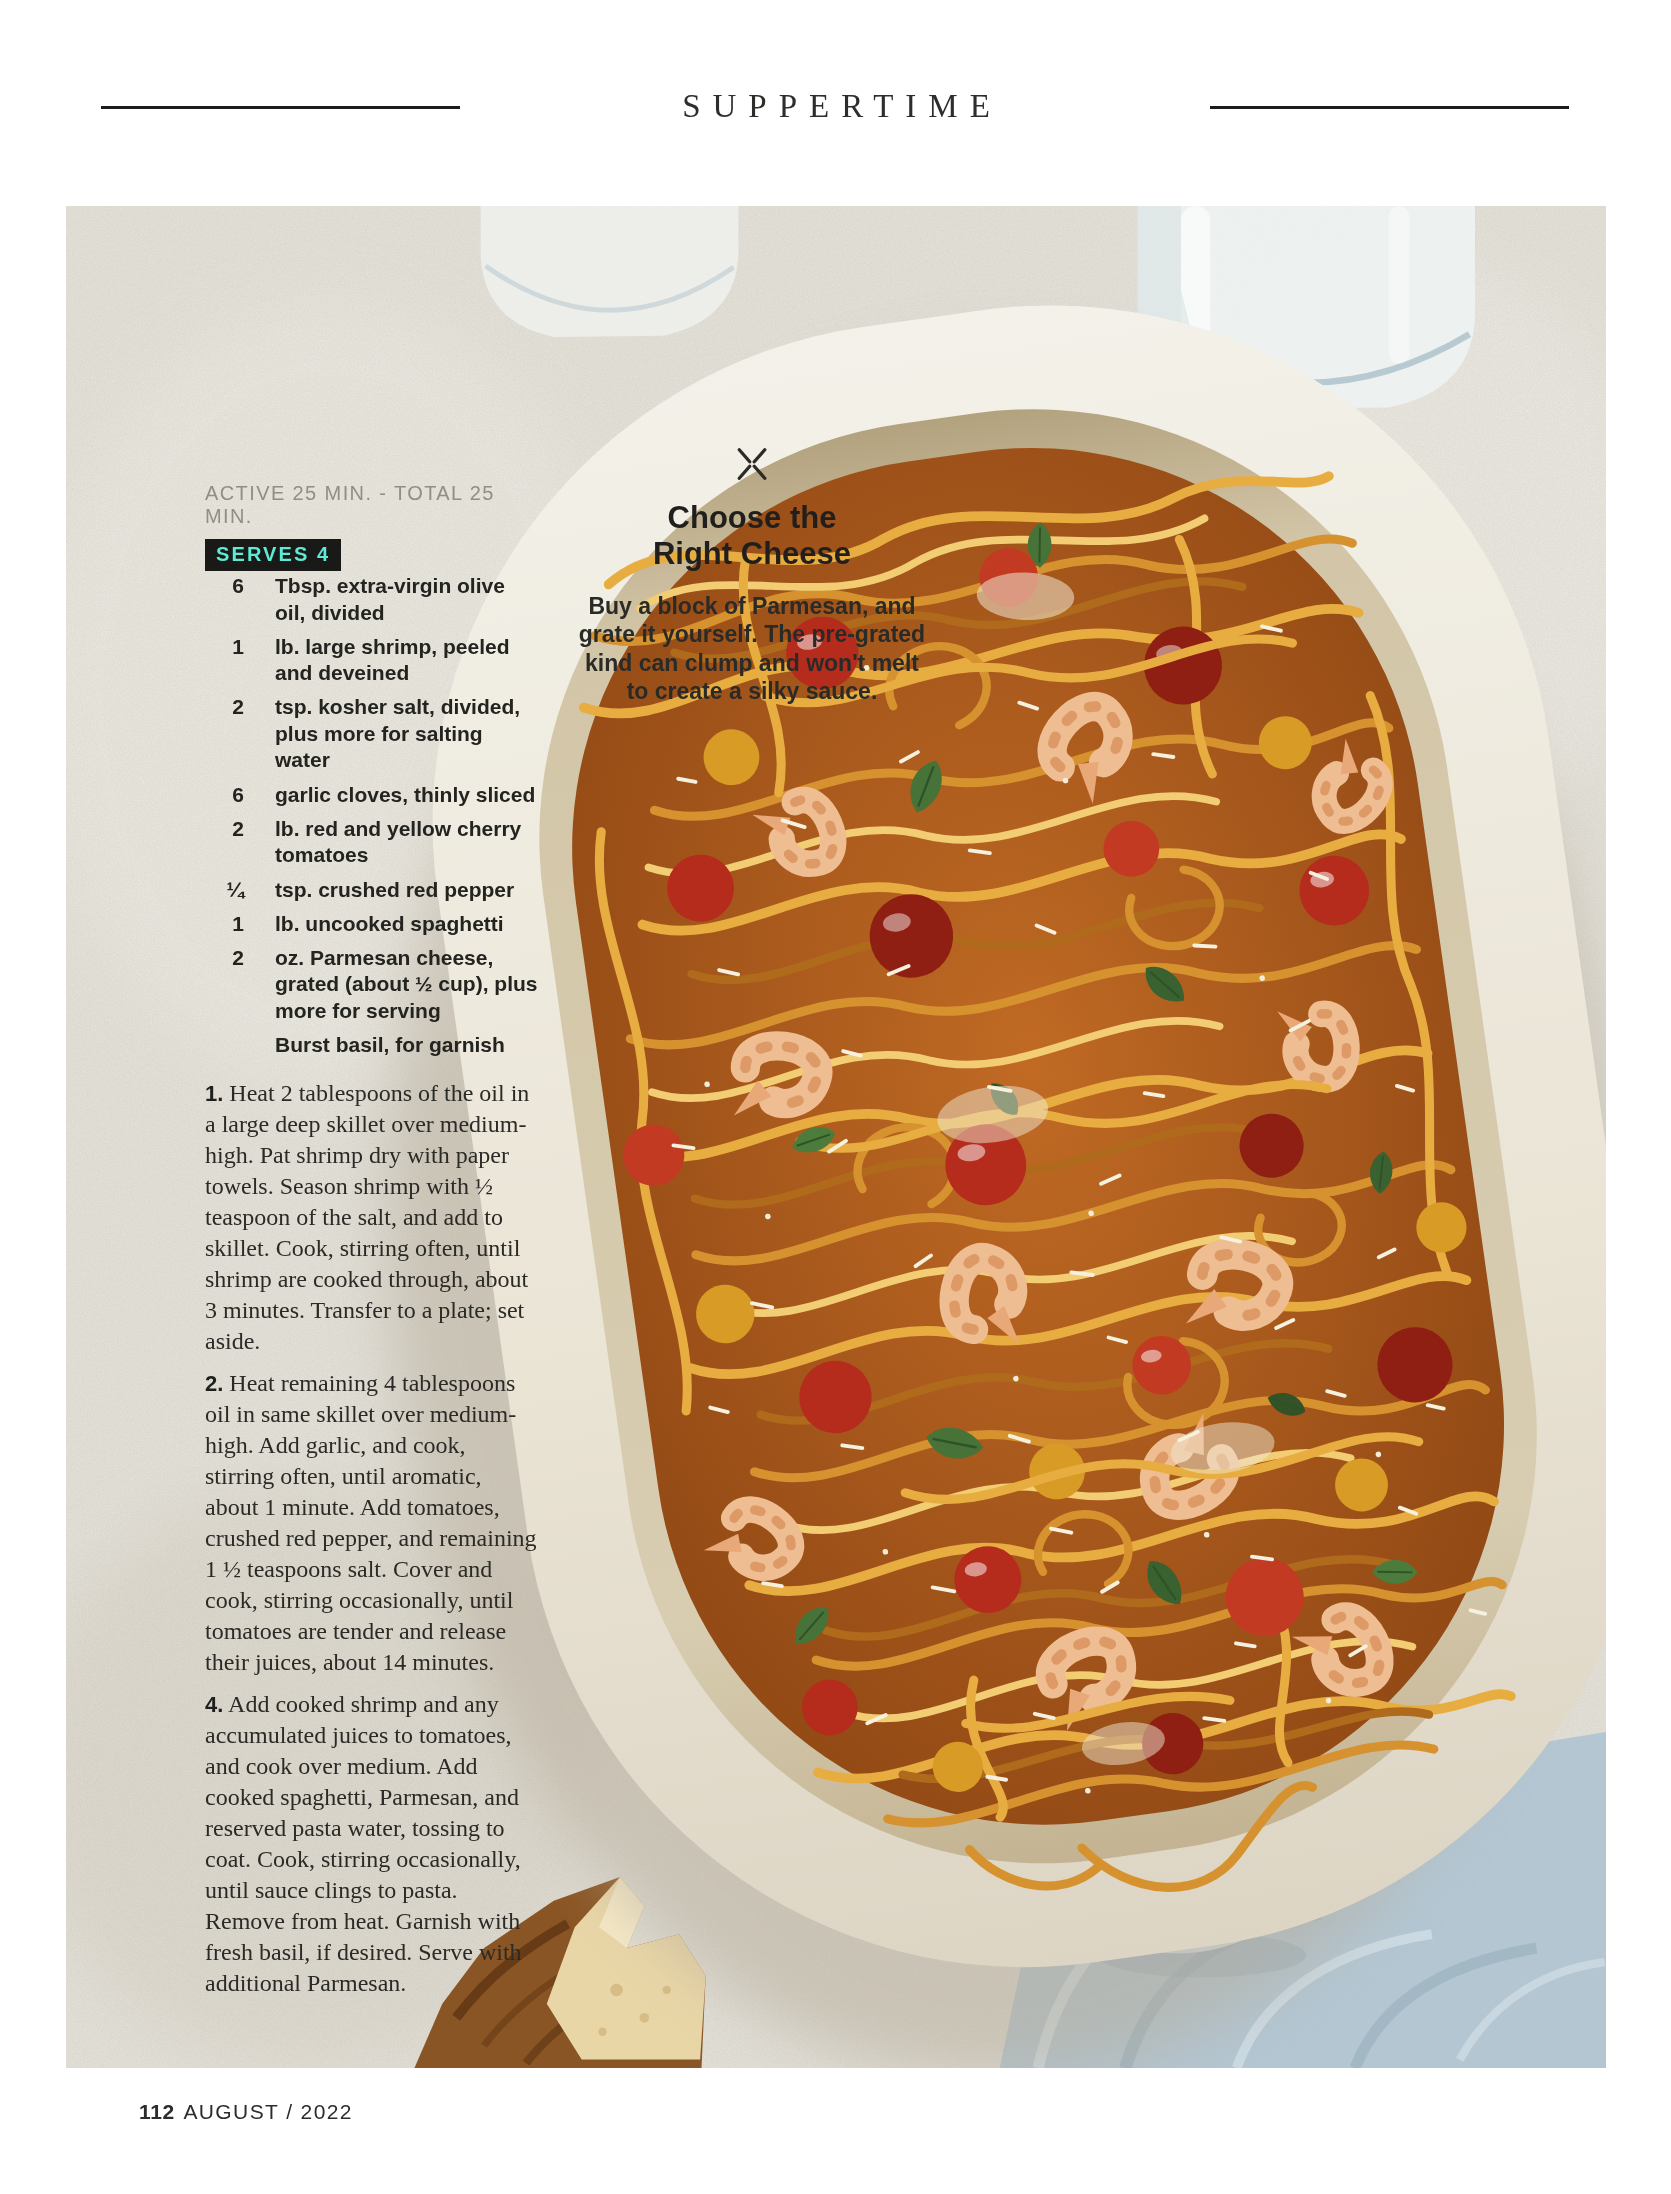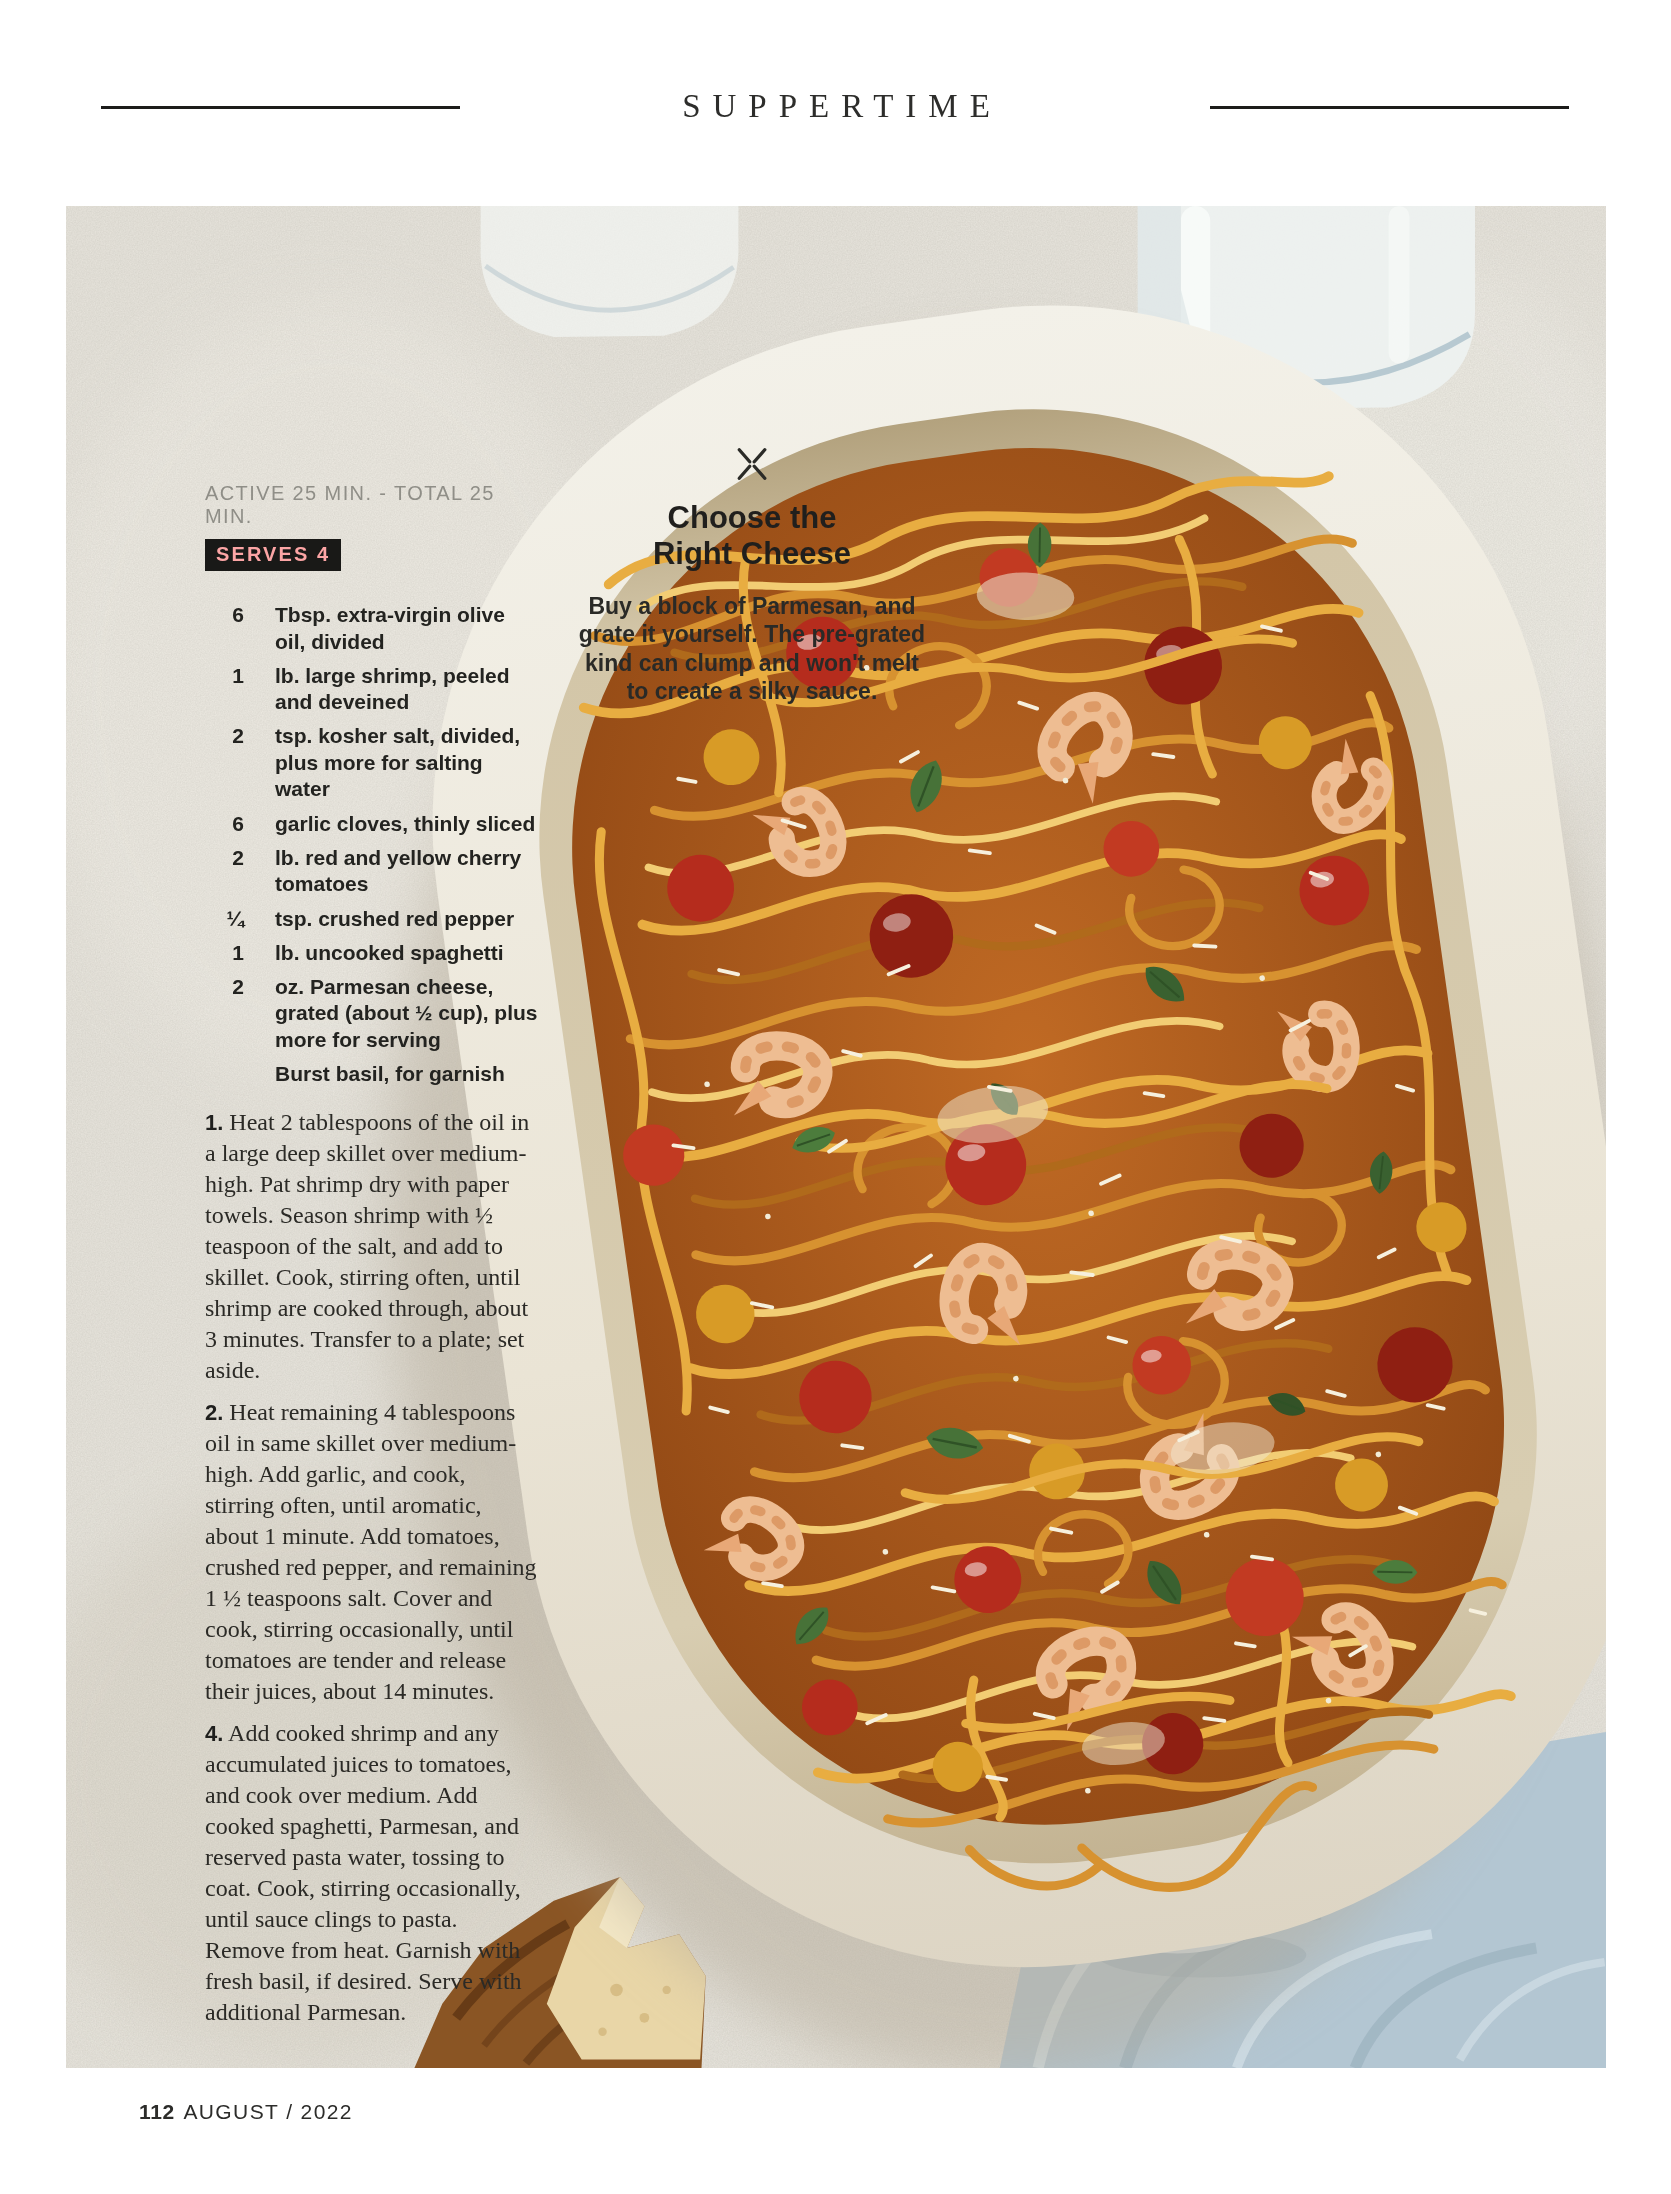--- a/index.html
+++ b/index.html
@@ -17,22 +17,22 @@
   .photo .scene{position:absolute;left:0;top:0;}
   
   .tip{position:absolute;left:512px;top:240px;width:348px;text-align:center;z-index:3;}
   .tip .xicon{display:block;margin:0 auto 18px auto;}
   .tip h2{margin:0 0 19.5px 0;font-size:31px;line-height:36px;font-weight:700;color:#201f1d;}
   .tip p{margin:0;font-size:23px;line-height:28.6px;font-weight:700;color:#2a2a27;}
   
   .recipe{position:absolute;left:139px;top:276px;width:334px;z-index:3;}
   .recipe h2{margin:0 0 14px 0;font-size:28px;line-height:33px;font-weight:700;color:#201f1d;}
   .timeline{font-size:20px;letter-spacing:1.4px;color:#8f8e87;margin-bottom:11px;}
-  .badge{display:inline-block;background:#191917;color:#fca5a5;font-weight:700;font-size:20px;
-         letter-spacing:2.1px;padding:3.5px 11px 5.6px 11px;margin-bottom:31px;}
+  .badge{display:inline-block;background:#191917;color:#5eead4;font-weight:700;font-size:20px;
+         letter-spacing:2.1px;padding:3.5px 11px 5.6px 11px;margin-bottom:2px;}
   .ingredients{list-style:none;margin:0;padding:0;}
   .ingredients li{display:grid;grid-template-columns:39px 1fr;column-gap:31px;
          font-weight:700;font-size:21px;line-height:26.5px;margin-bottom:7.7px;color:#232320;}
   .ingredients .qty{text-align:right;}
   .steps{margin-top:19.5px;}
   .steps p{margin:0 0 11px 0;font-family:"Liberation Serif",serif;font-size:24px;
          line-height:31px;color:#2b2a26;}
   .steps b{font-family:"Liberation Sans",sans-serif;font-size:22px;color:#1f1f1d;}
   
   .pagefoot{position:absolute;left:139px;top:2100px;font-size:21px;letter-spacing:1.4px;color:#2c2c2a;}

